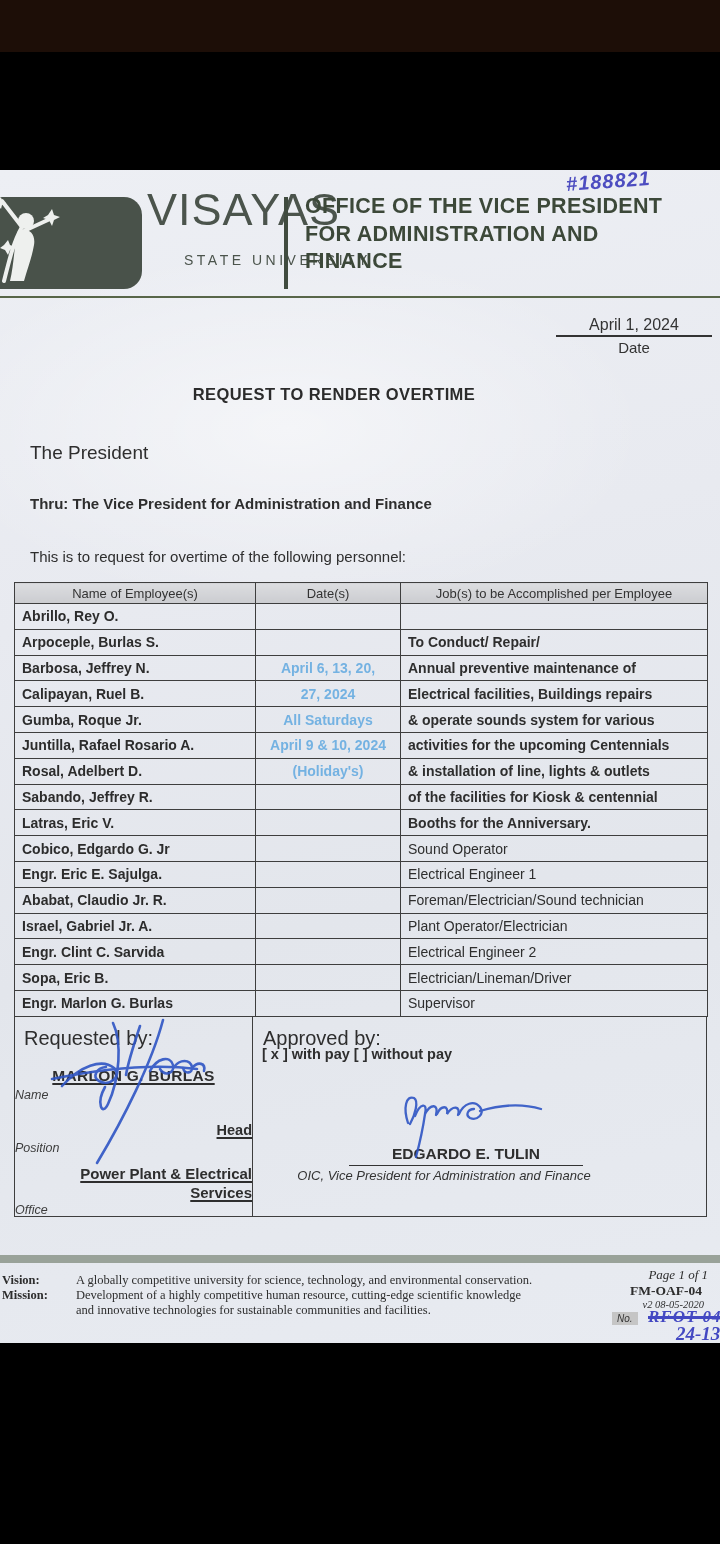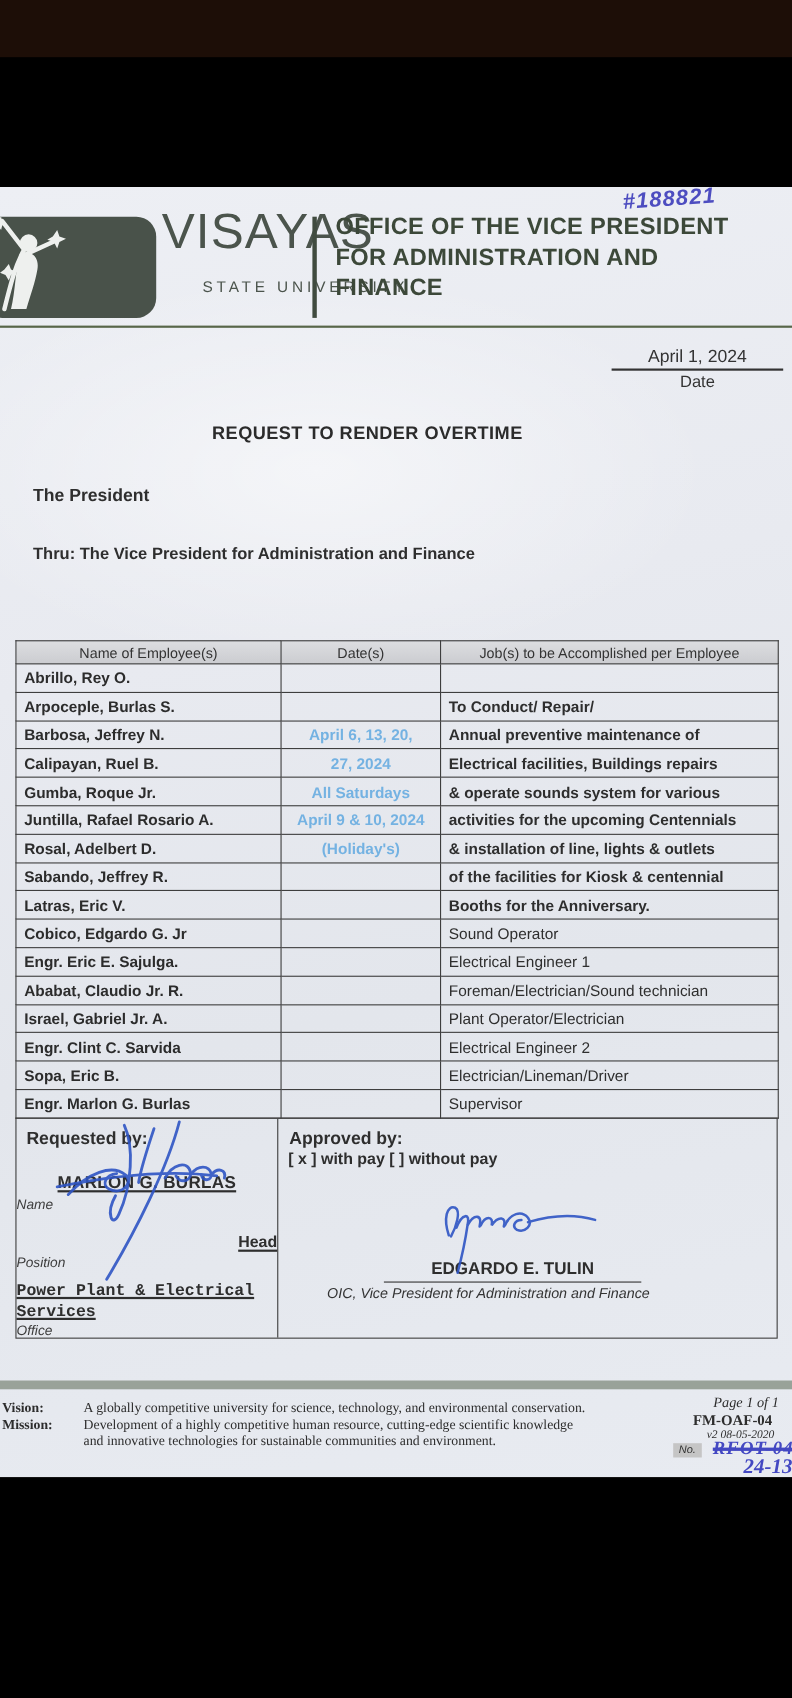--- a/index.html
+++ b/index.html
@@ -27,53 +27,53 @@
   .office-title { position:absolute; top:23px; left:305px; font-size:21.5px; font-weight:bold;
                   line-height:27.5px; color:#3c4839; letter-spacing:.3px; }
   .green-rule { position:absolute; top:126px; left:0; width:720px; height:2px; background:#586649; }
 
   
   .date-wrap { position:absolute; top:146px; left:556px; width:156px; text-align:center; }
   .date-value { font-size:16px; color:#333; border-bottom:2px solid #333; padding-bottom:1px; }
   .date-label { font-size:15px; color:#333; margin-top:2px; }
   .doc-title { position:absolute; top:215px; left:0; width:668px; text-align:center;
                font-size:16.5px; font-weight:bold; color:#2b2b2b; letter-spacing:.4px; }
-  .to-line   { position:absolute; top:272px; left:30px; font-size:16px; font-weight:bold; }
+  .to-line   { position:absolute; top:272px; left:30px; font-size:19px; font-weight:normal; }
   .thru-line { position:absolute; top:325px; left:30px; font-size:15px; font-weight:bold; }
   .req-line  { position:absolute; top:378px; left:30px; font-size:15px; }
 
   
   table.personnel { position:absolute; top:412px; left:14px; width:693px; border-collapse:collapse;
                     table-layout:fixed; }
   table.personnel th { height:21px; font-size:13px; font-weight:normal; color:#333; text-align:center;
                        background:linear-gradient(#dcdde0,#cbccd0); border:1.5px solid #3e3e3e; }
   table.personnel td { height:25.8px; font-size:14px; border:1.4px solid #3e3e3e; padding:0 7px;
                        overflow:hidden; white-space:nowrap; }
   td.cell-name { font-weight:bold; color:#2c2c2c; }
   td.cell-date { text-align:center; font-weight:bold; color:#74b2e2; }
   td.cell-job  { color:#2e2e2e; }
   td.cell-job.bold { font-weight:bold; }
 
   
   .sig-box { position:absolute; top:846px; left:14px; width:693px; height:201px;
              border:1.6px solid #3e3e3e; display:flex; }
   .sig-left { width:238px; border-right:1.6px solid #3e3e3e; position:relative; }
   .sig-right { flex:1; position:relative; }
-  .sig-label { position:absolute; top:10px; left:9px; font-size:16px; font-weight:bold; }
+  .sig-label { position:absolute; top:10px; left:9px; font-size:20px; font-weight:normal; }
   .pay-line  { position:absolute; top:29px; left:9px; font-size:14.5px; font-weight:bold; }
   .u  { text-decoration:underline; text-decoration-thickness:2px; text-underline-offset:2px; }
   .sig-name   { position:absolute; top:50px; left:0; width:100%; text-align:center;
                 font-size:15.5px; font-weight:bold; letter-spacing:.3px; }
   .sig-cap    { position:absolute; left:0; width:100%; text-align:left; font-size:12.5px;
                 font-style:italic; color:#3d3d3d; }
   .cap-name { top:71px; } .cap-pos { top:124px; } .cap-off { top:186px; }
   .sig-pos  { position:absolute; top:105px; left:0; width:100%; text-align:right;
               font-size:14.5px; font-weight:bold; }
-  .sig-off  { position:absolute; top:147px; left:0; width:100%; text-align:left;
-              font-size:15px; font-weight:bold; line-height:19px;font-family:Liberation Mono, monospace; }
+  .sig-off  { position:absolute; top:147px; left:0; width:100%; text-align:right;
+              font-size:15px; font-weight:bold; line-height:19px; }
   .tulin-name { position:absolute; top:128px; left:96px; width:234px; text-align:center;
                 font-size:15.5px; font-weight:bold; border-bottom:1.6px solid #333; padding-bottom:2px; }
   .tulin-title { position:absolute; top:151px; left:0; width:382px; text-align:center;
                  font-size:13px; font-style:italic; color:#333; }
 
   
   .page-edge { position:absolute; top:1085px; left:0; width:720px; height:8px; background:#99a299; }
   .footer { position:absolute; top:1093px; left:0; width:720px; height:80px;
             font-family:"Liberation Serif", serif; color:#2d2d2d; }
   .page-info { position:absolute; top:4px; right:12px; font-size:13px; font-style:italic; }
@@ -127,20 +127,21 @@
     <div class="green-rule"></div>
 
     <div class="date-wrap">
       <div class="date-value">April 1, 2024</div>
       <div class="date-label">Date</div>
     </div>
 
     <div class="doc-title">REQUEST TO RENDER OVERTIME</div>
     <div class="to-line">The President</div>
     <div class="thru-line">Thru: The Vice President for Administration and Finance</div>
+    <div class="req-line">This is to request for overtime of the following personnel:</div>
 
     <table class="personnel">
       <colgroup>
           <col style="width:241px">
           <col style="width:145px">
           <col style="width:307px">
         </colgroup>
       <thead>
         <tr>
           <th>Name of Employee(s)</th>
@@ -254,21 +255,21 @@
     </div>
 
     <div class="page-edge"></div>
 
     <div class="footer">
       <div class="page-info">Page 1 of 1</div>
       <div class="f-label" style="top:10px;">Vision:</div>
       <div class="f-text" style="top:10px;">A globally competitive university for science, technology, and environmental conservation.</div>
       <div class="f-label" style="top:25px;">Mission:</div>
       <div class="f-text" style="top:25px;">Development of a highly competitive human resource, cutting-edge scientific knowledge</div>
-      <div class="f-text" style="top:40px;">and innovative technologies for sustainable communities and environment.</div>
+      <div class="f-text" style="top:40px;">and innovative technologies for sustainable communities and facilities.</div>
       <div class="form-code">FM-OAF-04</div>
       <div class="form-version">v2 08-05-2020</div>
       <div class="no-label">No.</div>
       <div class="no-value">RFOT-04</div>
       <div class="no-value2">24-13</div>
     </div>
 
     <svg class="ink" width="720" height="1173" viewBox="0 0 720 1173">
       <g stroke="#2f55c4" stroke-width="2.6" fill="none" stroke-linecap="round" opacity="0.9">
         <path d="M163 850 C 152 892, 124 948, 97 993"></path>

